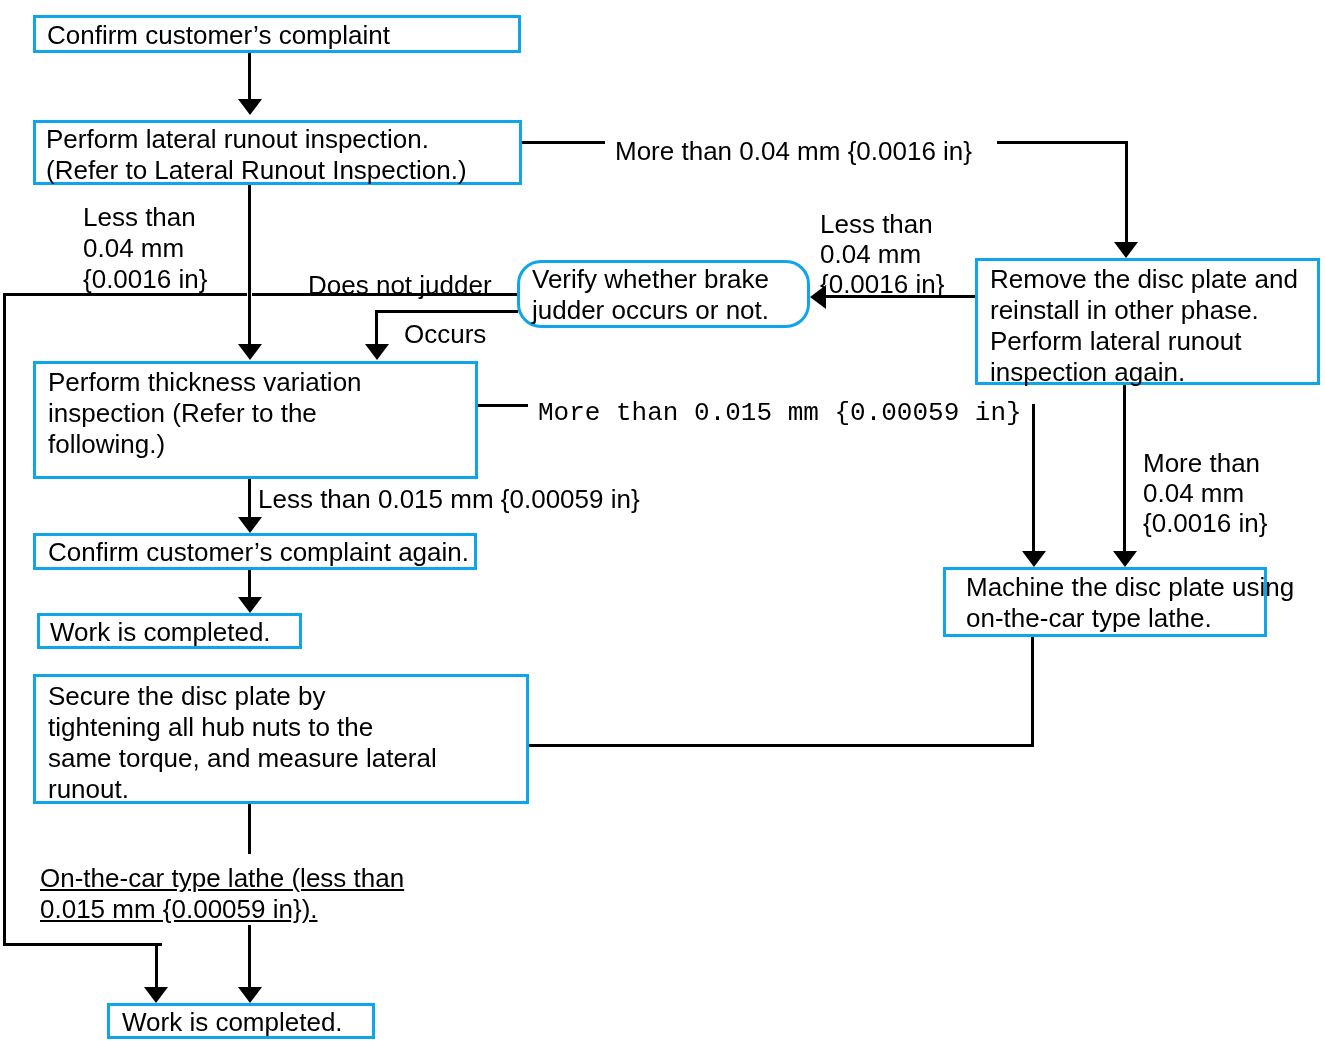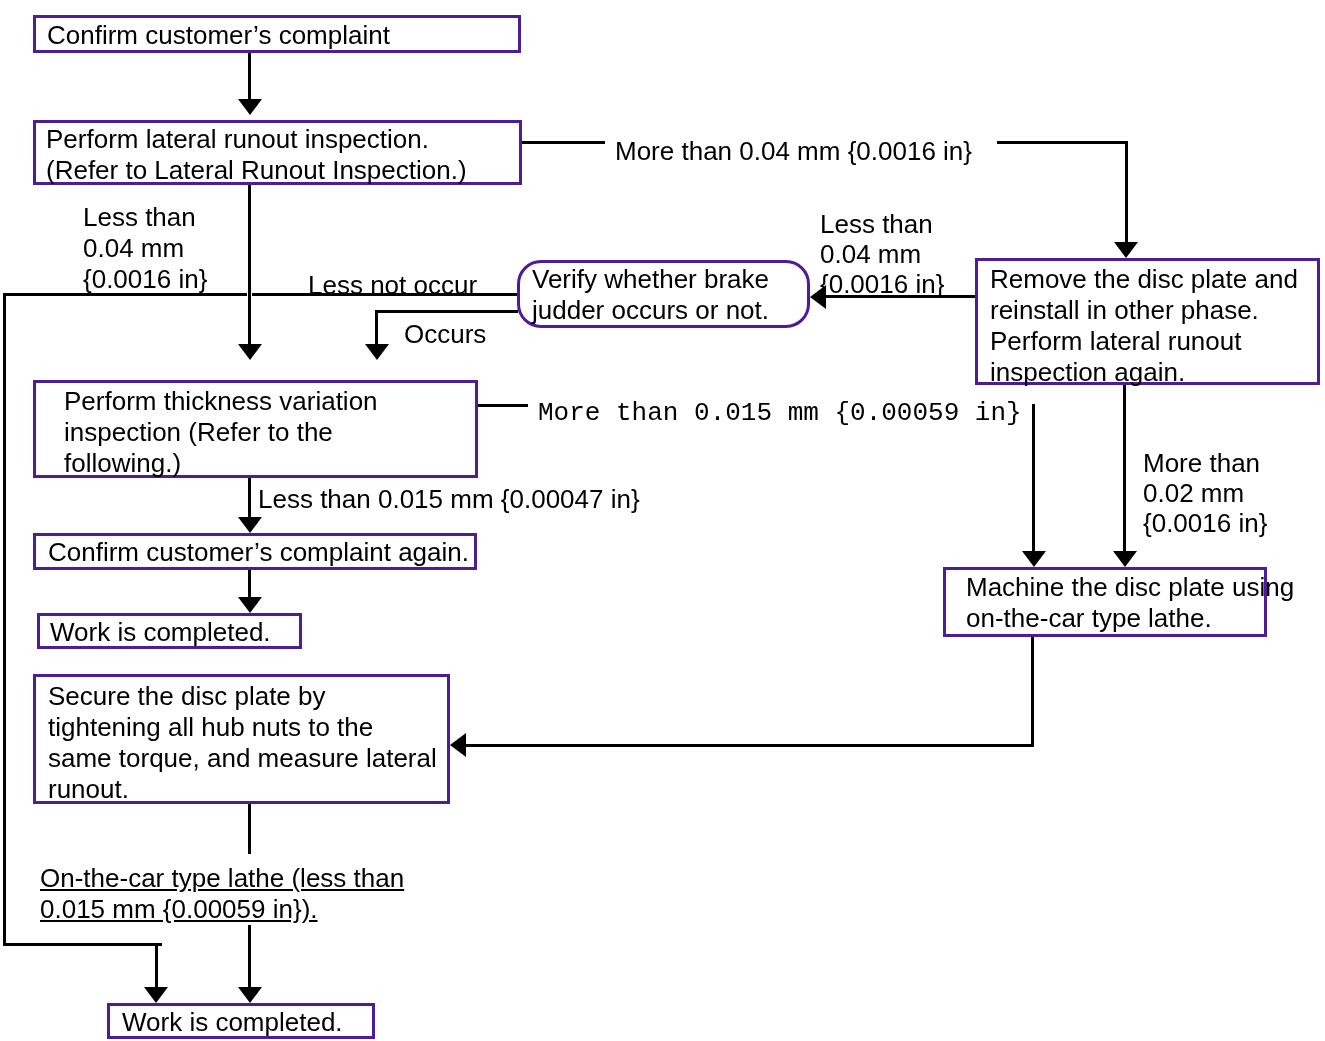--- a/index.html
+++ b/index.html
@@ -2,21 +2,21 @@
 <html><head>
 <meta charset="utf-8">
 <style>
   html,body{margin:0;padding:0;background:#fff;}
   .stage{
     position:relative;width:1325px;height:1041px;background:#ffffff;
     font-family:"Liberation Sans",sans-serif;font-size:26px;line-height:31px;color:#000;
     overflow:hidden;
   }
   .node{
-    position:absolute;border:3px solid #4c1d95;background:#fff;
+    position:absolute;border:3px solid #0ea5e9;background:#fff;
     box-sizing:border-box;white-space:pre;
   }
   .lbl{position:absolute;white-space:pre;margin-top:8px;}
   .lbl.bg{background:#fff;padding:0 10px;}
   .ln{position:absolute;background:#000;}
   .arr{position:absolute;width:0;height:0;}
   .arr.down{border-left:12px solid transparent;border-right:12px solid transparent;border-top:16px solid #000;}
   .arr.left{border-top:12px solid transparent;border-bottom:12px solid transparent;border-right:16px solid #000;}
 </style>
 </head>
@@ -60,45 +60,45 @@
   <div class="arr down" style="left:144px;top:987px;"></div>
   <div class="arr down" style="left:238px;top:987px;"></div>
 
   <div class="lbl bg" style="left:605px;top:128px;">More than 0.04 mm {0.0016 in}</div>
   <div class="lbl" style="left:83px;top:194px;">Less than
 0.04 mm
 {0.0016 in}</div>
   <div class="lbl" style="left:820px;top:201px;line-height:30px;">Less than
 0.04 mm
 {0.0016 in}</div>
-  <div class="lbl" style="left:308px;top:262px;">Less not occur</div>
+  <div class="lbl" style="left:308px;top:262px;">Does not judder</div>
   <div class="lbl" style="left:404px;top:311px;">Occurs</div>
   <div class="lbl bg" style="left:528px;top:390px;font-family:Liberation Mono, monospace;">More than 0.015 mm {0.00059 in}</div>
-  <div class="lbl" style="left:258px;top:476px;">Less than 0.015 mm {0.00047 in}</div>
+  <div class="lbl" style="left:258px;top:476px;">Less than 0.015 mm {0.00059 in}</div>
   <div class="lbl" style="left:1143px;top:440px;line-height:30px;">More than
-0.02 mm
+0.04 mm
 {0.0016 in}</div>
   <div class="lbl bg" style="left:30px;top:855px;text-decoration:underline;">On-the-car type lathe (less than
 0.015 mm {0.00059 in}).</div>
 
   <div class="node" style="left:33px;top:15px;width:488px;height:38px;padding:2px 0 0 11px;">Confirm customer’s complaint</div>
   <div class="node" style="left:33px;top:120px;width:489px;height:65px;padding:1px 0 0 10px;">Perform lateral runout inspection.
 (Refer to Lateral Runout Inspection.)</div>
   <div class="node" style="left:517px;top:260px;width:293px;height:68px;padding:1px 0 0 12px;border-radius:24px;">Verify whether brake
 judder occurs or not.</div>
   <div class="node" style="left:975px;top:258px;width:345px;height:127px;padding:3px 0 0 12px;">Remove the disc plate and
 reinstall in other phase.
 Perform lateral runout
 inspection again.</div>
-  <div class="node" style="left:33px;top:380px;width:445px;height:98px;padding:3px 0 0 28px;">Perform thickness variation
+  <div class="node" style="left:33px;top:361px;width:445px;height:118px;padding:3px 0 0 12px;">Perform thickness variation
 inspection (Refer to the
 following.)</div>
   <div class="node" style="left:33px;top:533px;width:444px;height:37px;padding:1px 0 0 12px;">Confirm customer’s complaint again.</div>
   <div class="node" style="left:37px;top:613px;width:265px;height:36px;padding:1px 0 0 10px;">Work is completed.</div>
-  <div class="node" style="left:33px;top:674px;width:417px;height:130px;padding:4px 0 0 12px;">Secure the disc plate by
+  <div class="node" style="left:33px;top:674px;width:496px;height:130px;padding:4px 0 0 12px;">Secure the disc plate by
 tightening all hub nuts to the
 same torque, and measure lateral
 runout.</div>
   <div class="node" style="left:943px;top:567px;width:324px;height:70px;padding:2px 0 0 20px;">Machine the disc plate using
 on-the-car type lathe.</div>
   <div class="node" style="left:107px;top:1003px;width:268px;height:36px;padding:1px 0 0 12px;">Work is completed.</div>
 
 </div>
 
 </body></html>

